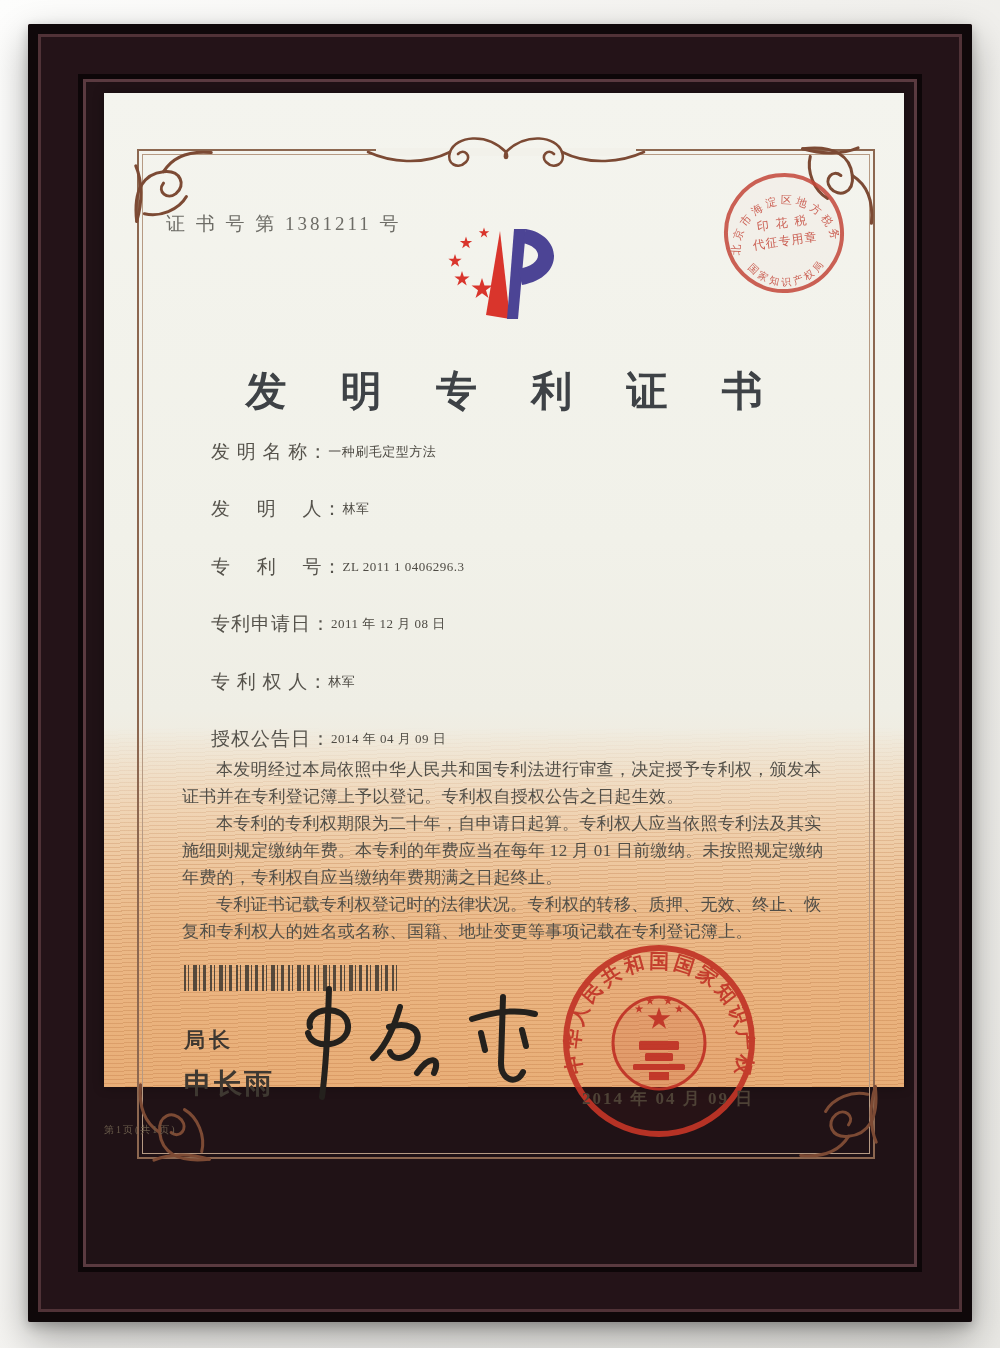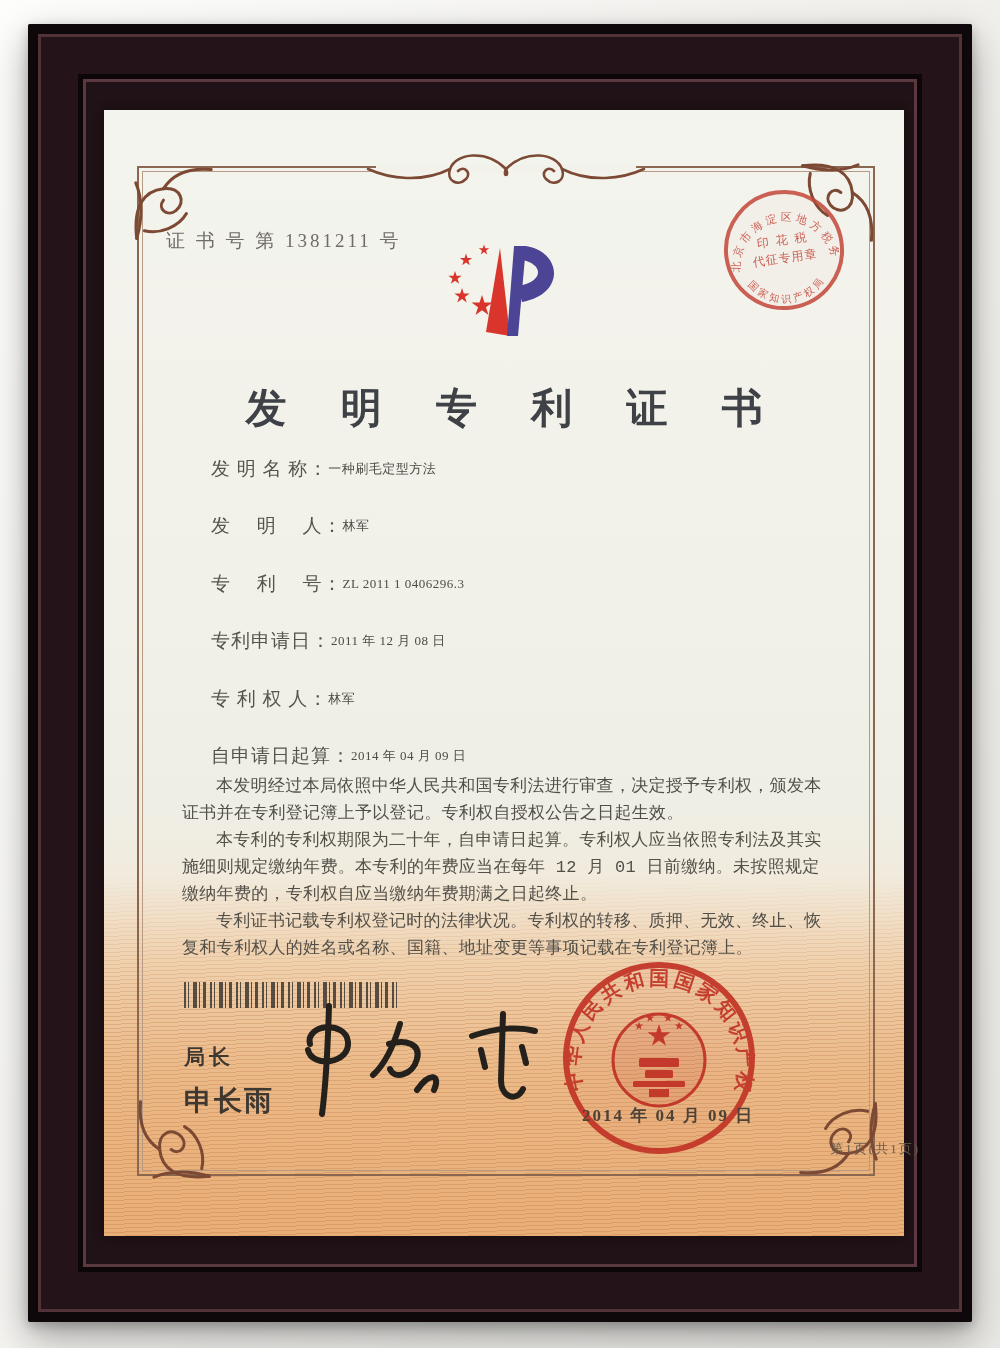--- a/index.html
+++ b/index.html
@@ -19,21 +19,21 @@
       inset 0 0 0 13px #503237,
       inset 0 0 0 50px #241318,
       inset 0 0 0 55px #0d0608,
       inset 0 0 0 58px #5a3a40,
       0 16px 38px rgba(0,0,0,.33),
       0 4px 12px rgba(0,0,0,.22);
   }
 
   
   .paper{
-    position:absolute;left:104px;top:110px;width:800px;height:1126px;
+    position:absolute;left:104px;top:93px;width:800px;height:994px;
     background:linear-gradient(180deg,#f4f4ee 0%,#f1f1e9 45%,#efeee5 62%,#f2e9d8 72%,#f0d9ba 82%,#edc69c 92%,#ebbf92 100%);
     box-shadow:0 0 10px rgba(0,0,0,.35);
   }
   
   .guilloche{
     position:absolute;left:0;right:0;bottom:0;height:360px;pointer-events:none;
     background:linear-gradient(180deg,rgba(235,180,128,0) 0%,rgba(237,184,132,.40) 22%,rgba(234,175,120,.70) 55%,rgba(232,171,114,.82) 100%);
   }
   .guilloche::after{
     content:"";position:absolute;inset:0;
@@ -75,43 +75,43 @@
   }
 
   
   .fields{position:absolute;left:78px;top:330px;right:60px;}
   .field{height:57.5px;display:flex;align-items:center;}
   .flabel{font-size:19px;color:#56534c;white-space:pre;letter-spacing:1px;margin-left:29px;}
   .fvalue{font-size:13px;color:#4e4b44;letter-spacing:.5px;}
 
   
   .body-text{position:absolute;left:78px;top:663px;width:650px;color:#524f48;}
-  .body-text p{margin:0;font-size:17px;line-height:27px;text-indent:2em;letter-spacing:.3px;font-family:Liberation Mono, monospace;}
+  .body-text p{margin:0;font-size:17px;line-height:27px;text-indent:2em;letter-spacing:.3px;}
 
   
   .barcode{
     position:absolute;left:80px;top:872px;width:214px;height:26px;opacity:.82;
     background:repeating-linear-gradient(90deg,
       #36322d 0 2px,transparent 2px 4px,
       #36322d 4px 5px,transparent 5px 9px,
       #36322d 9px 13px,transparent 13px 15px,
       #36322d 15px 16px,transparent 16px 19px,
       #36322d 19px 22px,transparent 22px 26px);
   }
   .director-label{position:absolute;left:80px;top:933px;font-size:21px;font-weight:700;color:#3e3831;letter-spacing:4px;}
   .director-name{position:absolute;left:80px;top:972px;font-size:28px;font-weight:700;color:#3e3831;letter-spacing:2px;}
   .signature{position:absolute;left:168px;top:890px;width:300px;height:130px;}
   .office-seal{position:absolute;left:455px;top:848px;width:200px;height:200px;opacity:.93;}
   .seal-date{
     position:absolute;left:478px;top:994px;font-size:17px;font-weight:600;
     color:#4e4236;letter-spacing:2px;z-index:3;
   }
   .page-footer{
-    position:absolute;left:0;width:100%;top:1030px;text-align:right;
-    font-size:13px;color:#6a5c4b;letter-spacing:2px;margin-left:16px;
+    position:absolute;left:0;width:100%;top:1030px;text-align:left;
+    font-size:10px;color:#6a5c4b;letter-spacing:2px;
   }
 </style>
 </head>
 <body>
 
 <svg class="hidden-defs" aria-hidden="true">
   <defs>
     <path id="star" d="M0,-1 L0.2245,-0.309 L0.951,-0.309 L0.363,0.118 L0.588,0.809 L0,0.382 L-0.588,0.809 L-0.363,0.118 L-0.951,-0.309 L-0.2245,-0.309 Z"></path>
     <g id="corner-flourish" stroke="#7c4a34" fill="none" stroke-width="3.2" stroke-linecap="round">
       <path d="M6,82 C2,48 14,32 34,30 C52,28 58,44 47,53 C38,60 27,51 34,42"></path>
@@ -206,21 +206,21 @@
       </div>
       <div class="field">
         <span class="flabel">专利申请日：</span>
         <span class="fvalue">2011 年 12 月 08 日</span>
       </div>
       <div class="field">
         <span class="flabel">专 利 权 人：</span>
         <span class="fvalue">林军</span>
       </div>
       <div class="field">
-        <span class="flabel">自申请日起算：</span>
+        <span class="flabel">授权公告日：</span>
         <span class="fvalue">2014 年 04 月 09 日</span>
       </div>
     </div>
 
     <div class="body-text">
       <p>本发明经过本局依照中华人民共和国专利法进行审查，决定授予专利权，颁发本证书并在专利登记簿上予以登记。专利权自授权公告之日起生效。</p>
       <p>本专利的专利权期限为二十年，自申请日起算。专利权人应当依照专利法及其实施细则规定缴纳年费。本专利的年费应当在每年 12 月 01 日前缴纳。未按照规定缴纳年费的，专利权自应当缴纳年费期满之日起终止。</p>
       <p>专利证书记载专利权登记时的法律状况。专利权的转移、质押、无效、终止、恢复和专利权人的姓名或名称、国籍、地址变更等事项记载在专利登记簿上。</p>
     </div>
 

